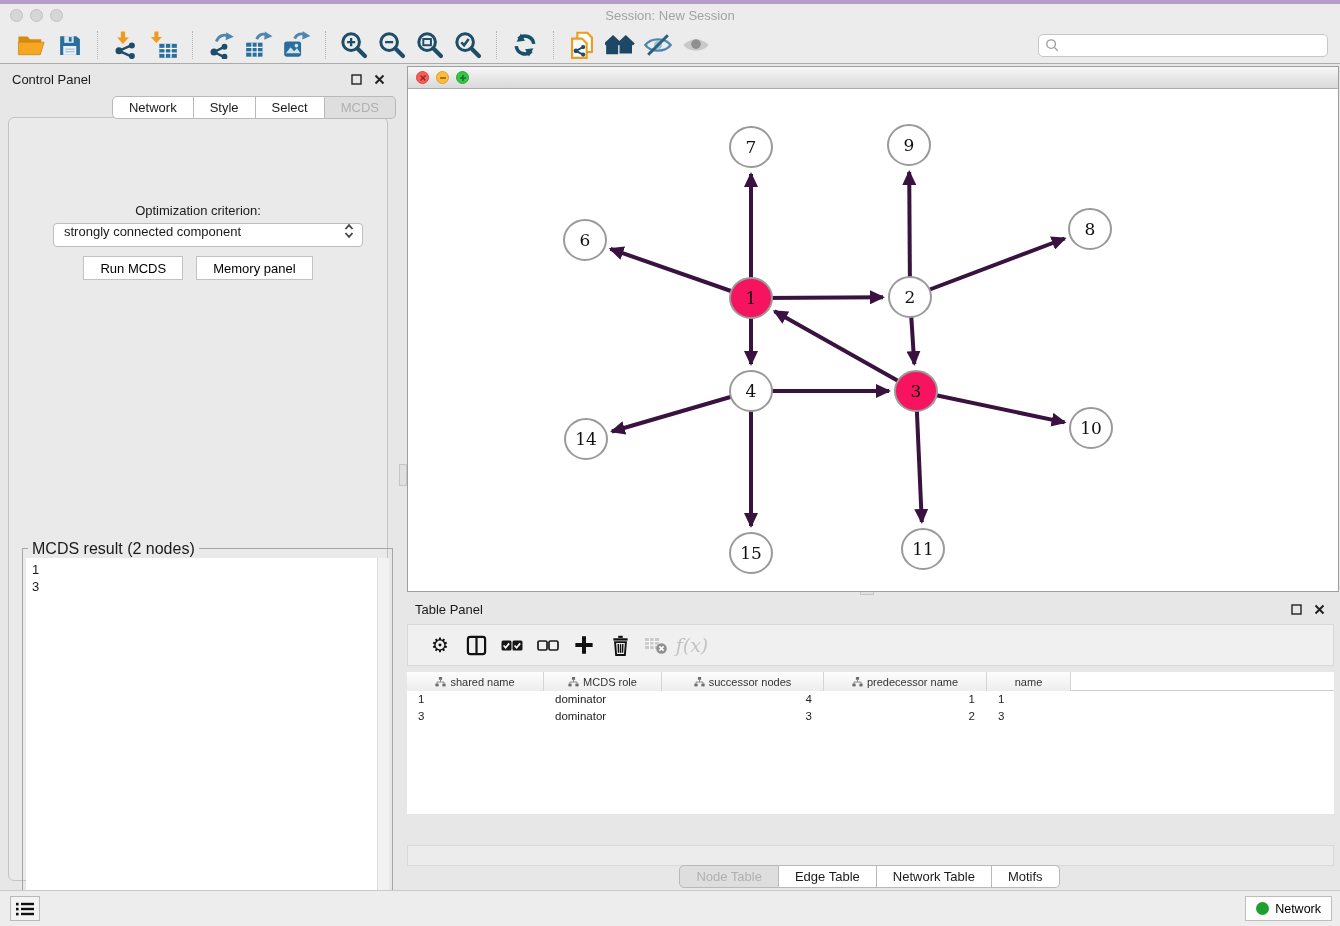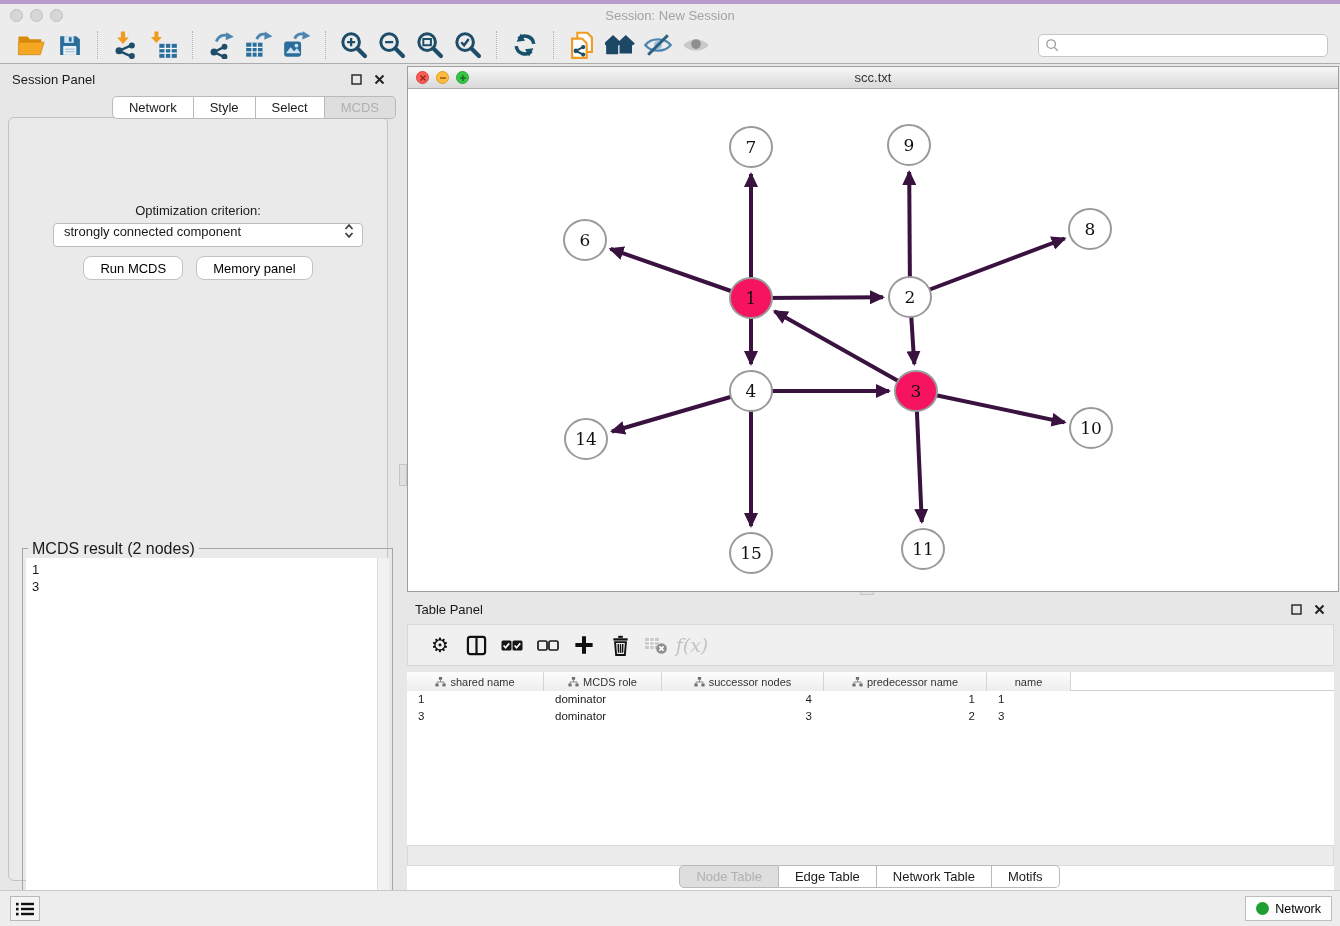--- a/index.html
+++ b/index.html
@@ -34,21 +34,21 @@
   .cp-body { position:absolute; left:8px; top:53px; width:380px; height:764px; border:1px solid #c3c3c3; border-radius:6px; background:#eaeaea; }
   .seg-tabs { position:absolute; top:32px; left:0; width:100%; display:flex; justify-content:flex-end; z-index:2; }
   .seg { height:23px; padding:0 16px; font-size:13px; display:flex; align-items:center; background:#fff; border:1px solid #b9b9b9; border-left:none; cursor:pointer; }
   .seg:first-child { border-left:1px solid #b9b9b9; border-radius:5px 0 0 5px; }
   .seg:last-child { border-radius:0 5px 5px 0; }
   .seg.active { background:#dedede; color:#b0b0b0; }
   .opt-label { position:absolute; top:85px; width:100%; text-align:center; font-size:13px; }
   .combo { position:absolute; top:105px; left:44px; width:310px; height:24px; background:#fff; border:1px solid #bdbdbd; border-radius:4px; display:flex; align-items:center; padding:0 6px 8px 10px; font-size:13px; cursor:pointer; }
   .combo-value { flex:1; }
   .cp-buttons { position:absolute; top:138px; width:100%; display:flex; justify-content:center; gap:13px; }
-  .push-btn { height:24px; padding:0 16px; background:#fff; border:1px solid #c2c2c2; border-radius:8px; font-size:13px; font-family:"Liberation Sans",sans-serif; cursor:pointer; }
+  .push-btn { height:24px; padding:0 16px; background:#fff; border:1px solid #c2c2c2; border-radius:0; font-size:13px; font-family:"Liberation Sans",sans-serif; cursor:pointer; }
   .groupbox { position:absolute; left:13px; top:430px; width:371px; height:383px; border:1px solid #a5a5a5; }
   .groupbox-legend { position:absolute; top:-9px; left:5px; background:#eaeaea; padding:0 4px; font-size:16px; }
   .result-area { position:absolute; left:3px; top:9px; right:15px; bottom:3px; background:#fff; font-size:13px; line-height:17px; padding:3px 6px; white-space:pre; overflow:hidden; }
   .result-scrollbar { position:absolute; top:9px; right:3px; bottom:3px; width:12px; background:#f2f2f2; border-left:1px solid #dcdcdc; }
 
   
   .v-splitter { position:absolute; left:399px; top:64px; width:8px; height:822px; }
   .v-splitter .grip { position:absolute; left:0; top:400px; width:8px; height:22px; background:#e0e0e0; border:1px solid #c6c6c6; }
   .h-grip { position:absolute; left:860px; top:588px; width:14px; height:7px; background:#e0e0e0; border:1px solid #c6c6c6; }
 
@@ -63,21 +63,21 @@
   .net-title { position:absolute; left:0; right:0; text-align:center; font-size:13px; color:#333; }
   .net-canvas { position:relative; width:930px; height:502px; background:#fff; }
 
   
   .table-panel { position:absolute; left:403px; top:596px; width:933px; height:292px; }
   .tp-toolbar { position:absolute; left:4px; top:28px; width:927px; height:42px; background:#f0f0f0; border:1px solid #d8d8d8; display:flex; align-items:center; padding-left:14px; }
   .tpi { width:36px; height:34px; display:flex; align-items:center; justify-content:center; cursor:pointer; }
   .tpi.disabled { cursor:default; }
   .gear-glyph { font-size:20px; color:#111; line-height:1; }
   .fx-glyph { font-family:"DejaVu Serif",serif; font-style:italic; font-size:19px; color:#c3c3c3; }
-  .tp-table { position:absolute; left:4px; top:76px; width:927px; height:218px; background:#fff; overflow:hidden; }
+  .tp-table { position:absolute; left:4px; top:76px; width:927px; height:142px; background:#fff; overflow:hidden; }
   .tp-header { position:relative; height:19px; border-bottom:1px solid #cfcfcf; font-size:11px; color:#333; }
   .th-cell { position:absolute; top:0; height:19px; background:linear-gradient(#fdfdfd,#ededed); border-right:1px solid #d5d5d5; display:flex; align-items:center; justify-content:center; gap:4px; cursor:pointer; }
   .tp-row { position:relative; height:17px; font-size:11.5px; color:#222; cursor:pointer; }
   .td-cell { position:absolute; top:0; height:17px; line-height:17px; }
   .td-left { padding-left:11px; text-align:left; }
   .td-right { padding-right:12px; text-align:right; }
   .tp-hscroll { position:absolute; left:4px; bottom:22px; width:927px; height:21px; background:#ececec; border:1px solid #d9d9d9; }
   .tp-tabs { position:absolute; bottom:0; left:0; width:100%; display:flex; justify-content:center; }
 
   
@@ -263,21 +263,21 @@
             <circle cx="6.5" cy="6.5" r="4.6" fill="none" stroke="#9b9b9b" stroke-width="1.4"></circle>
             <line x1="10" y1="10" x2="13.6" y2="13.6" stroke="#9b9b9b" stroke-width="1.4"></line>
           </svg>
       </span>
       <input class="search-input" placeholder="" style="">
     </div>
   </div>
 
   <div class="control-panel">
     <div class="panel-header">
-      <span class="panel-title">Session Panel</span>
+      <span class="panel-title">Control Panel</span>
       <span class="panel-btns">
         <span class="mini-btn">
           <svg width="11" height="11" viewBox="0 0 11 11">
               <rect x="1" y="1" width="9" height="9" fill="none" stroke="#222" stroke-width="1.4"></rect>
             </svg>
         </span>
         <span class="mini-btn">
           <svg width="11" height="11" viewBox="0 0 11 11">
               <path d="M1.5 1.5 L9.5 9.5 M9.5 1.5 L1.5 9.5" stroke="#222" stroke-width="2"></path>
             </svg>
@@ -331,21 +331,20 @@
           <svg width="8" height="8" viewBox="0 0 8 8">
               <line x1="1" y1="4" x2="7" y2="4" stroke="#985f10" stroke-width="1.6"></line>
             </svg>
         </span>
         <span class="tl green">
           <svg width="8" height="8" viewBox="0 0 8 8">
               <path d="M4 1 V7 M1 4 H7" stroke="#1c6e27" stroke-width="1.5"></path>
             </svg>
         </span>
       </div>
-      <div class="net-title">scc.txt</div>
     </div>
     <div class="net-canvas">
       <svg id="graph-svg" width="930" height="502" viewBox="0 0 930 502">
           <defs>
             <marker id="arrowhead" markerUnits="userSpaceOnUse" markerWidth="16" markerHeight="14" refX="13" refY="7" orient="auto">
               <path d="M0,0 L15,7 L0,14 z" fill="#3a1240"></path>
             </marker>
           </defs>
           <line x1="343" y1="209" x2="343.0" y2="85.0" stroke="#3a1240" stroke-width="4" marker-end="url(#arrowhead)"></line>
           <line x1="343" y1="209" x2="202.5" y2="159.9" stroke="#3a1240" stroke-width="4" marker-end="url(#arrowhead)"></line>

